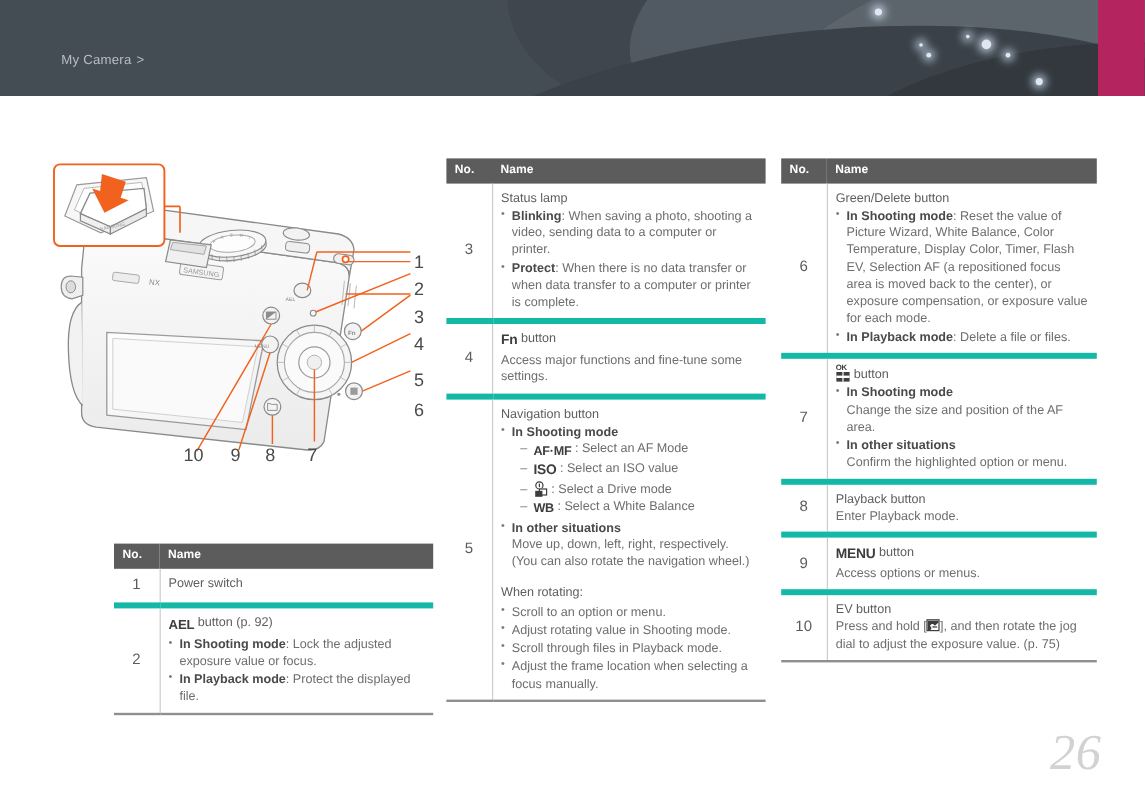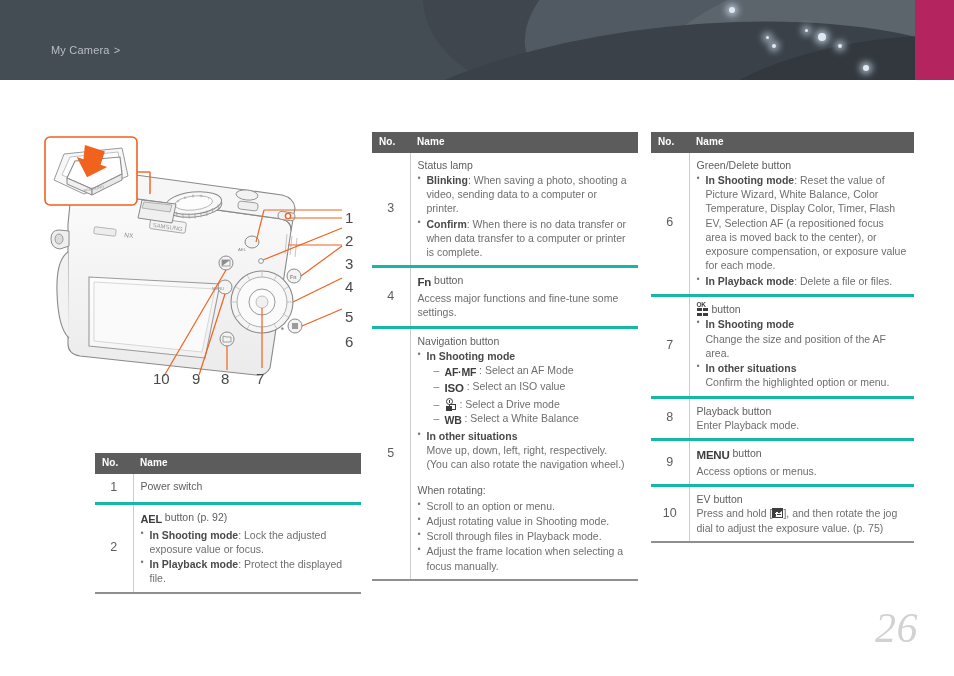--- a/index.html
+++ b/index.html
@@ -113,21 +113,21 @@
     color: #ffffff;
     font-size: 10px;
     font-weight: bold;
     text-align: left;
     padding: 3px 7px 4px 7px;
     border: none;
     letter-spacing: .1px;
   }
   .tbl thead th.c-no { width: 38px; }
   .tbl tbody td {
-    border-bottom: 3px solid #14b8a6;
+    border-bottom: 5px solid #14b8a6;
     padding: 5px 7px 6px 7px;
     vertical-align: top;
   }
   .tbl tbody tr:last-child td {
     border-bottom: 2px solid #8f8f8f;
   }
   .tbl tbody td.c-no {
     width: 38px;
     text-align: center;
     vertical-align: middle;
@@ -500,21 +500,21 @@
       </tr>
     </thead>
     <tbody>
 
       <tr>
         <td class="c-no">3</td>
         <td>
           <span class="ttl">Status lamp</span>
           <ul class="bl">
             <li><b class="lbl">Blinking</b><span>: When saving a photo, shooting a video, sending data to a computer or printer.</span></li>
-            <li><b class="lbl">Confirm</b><span>: When there is no data transfer or when data transfer to a computer or printer is complete.</span></li>
+            <li><b class="lbl">Protect</b><span>: When there is no data transfer or when data transfer to a computer or printer is complete.</span></li>
           </ul>
         </td>
       </tr>
 
       <tr>
         <td class="c-no">4</td>
         <td>
           <span class="ttl"><b class="ico ico-fn">Fn</b><span> button</span></span>
           <span>Access major functions and fine-tune some settings.</span>
         </td>

